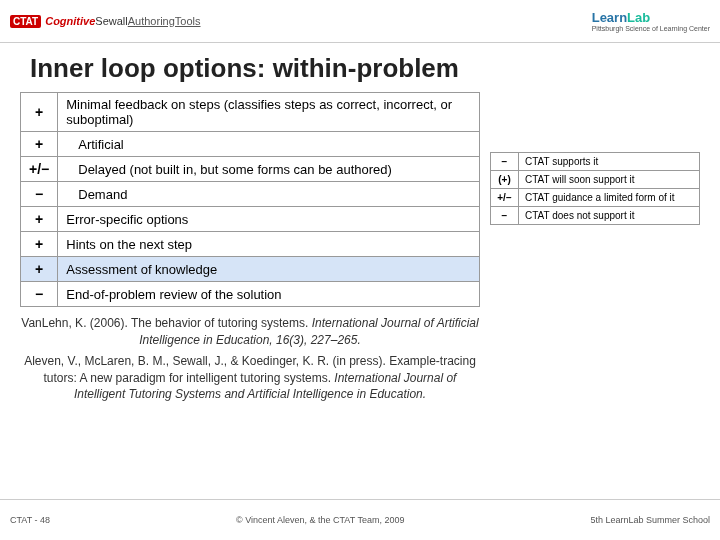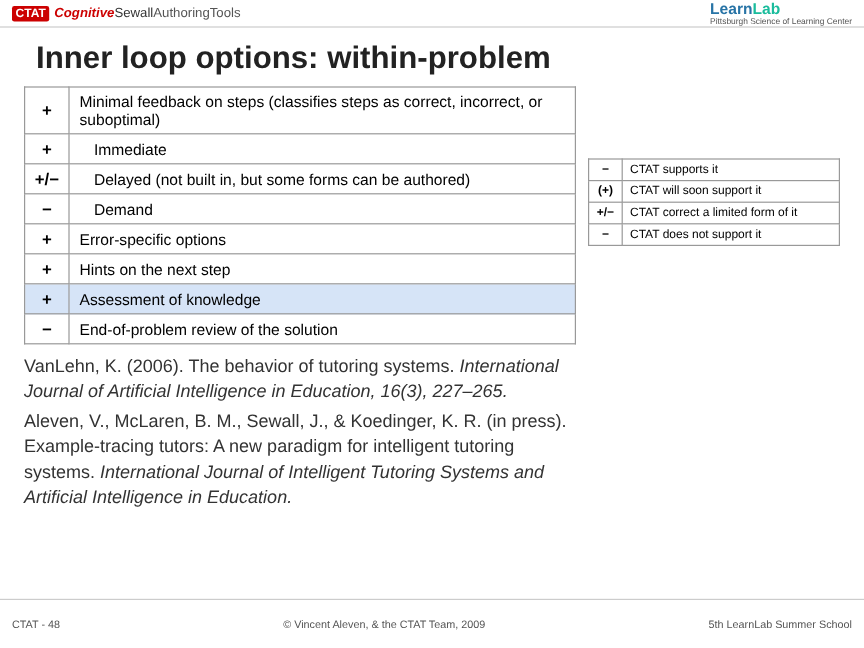--- a/index.html
+++ b/index.html
@@ -10,21 +10,21 @@
       background: #fff;
       overflow: hidden;
       position: relative;
     }
 
     
     .header-bar {
       display: flex;
       justify-content: space-between;
       align-items: center;
-      padding: 0 10px;
+      padding: 10px 10px;
       border-bottom: 1px solid #ccc;
       background: #fff;
     }
     .logo-ctat {
       display: flex;
       align-items: center;
       gap: 4px;
     }
     .ctat-box {
       background: #c00;
@@ -33,21 +33,21 @@
       font-weight: bold;
       padding: 1px 3px;
       border-radius: 2px;
     }
     .ctat-text {
       font-size: 11px;
       color: #333;
     }
     .ctat-text span.cog { color: #c00; font-weight: bold; font-style: italic; }
     .ctat-text span.tutor { color: #333; }
-    .ctat-text span.auth { color: #555; }
+    .ctat-text span.auth { color: #555; text-decoration: underline; }
 
     .logo-learnlab {
       display: flex;
       align-items: center;
       gap: 3px;
     }
     .learnlab-text {
       font-size: 13px;
       font-weight: bold;
       color: #1a5276;
@@ -102,23 +102,24 @@
     .main-table .indent-cell {
       padding-left: 20px;
     }
     .highlight-row td {
       background: #d6e4f7;
     }
 
     
     .references {
       margin-top: 8px;
-      font-size: 15px;
+      font-size: 12px;
       color: #333;
       line-height: 1.4;
+      text-align: center;
     }
     .references .ref-block {
       margin-bottom: 4px;
     }
 
     
     .bottom-bar {
       position: absolute;
       bottom: 0;
       left: 0;
@@ -185,21 +186,21 @@
 
   <div class="left-section">
     <table class="main-table">
       <tbody id="table-body">
           <tr>
             <td class="symbol-cell">+</td>
             <td>Minimal feedback on steps (classifies steps as correct, incorrect, or suboptimal)</td>
           </tr>
           <tr>
             <td class="symbol-cell">+</td>
-            <td class="indent-cell">Immediate</td>
+            <td class="indent-cell">Artificial</td>
           </tr>
           <tr>
             <td class="symbol-cell">+/−</td>
             <td class="indent-cell">Delayed (not built in, but some forms can be authored)</td>
           </tr>
           <tr>
             <td class="symbol-cell">−</td>
             <td class="indent-cell">Demand</td>
           </tr>
           <tr>
@@ -239,21 +240,21 @@
           <tr>
             <td class="sym-col">−</td>
             <td>CTAT supports it</td>
           </tr>
           <tr>
             <td class="sym-col">(+)</td>
             <td>CTAT will soon support it</td>
           </tr>
           <tr>
             <td class="sym-col">+/−</td>
-            <td>CTAT correct a limited form of it</td>
+            <td>CTAT guidance a limited form of it</td>
           </tr>
           <tr>
             <td class="sym-col">−</td>
             <td>CTAT does not support it</td>
           </tr>
         </tbody>
     </table>
   </div>
 
 </div>

